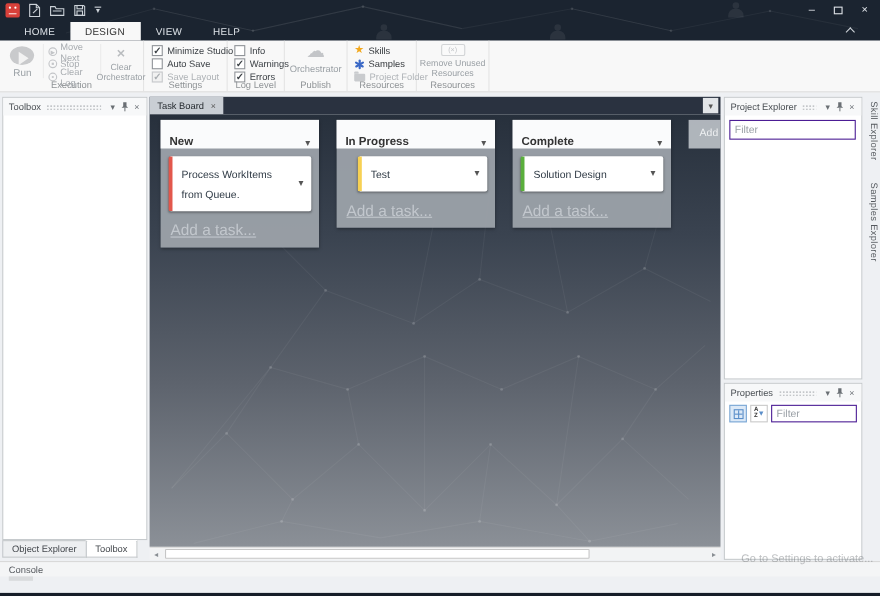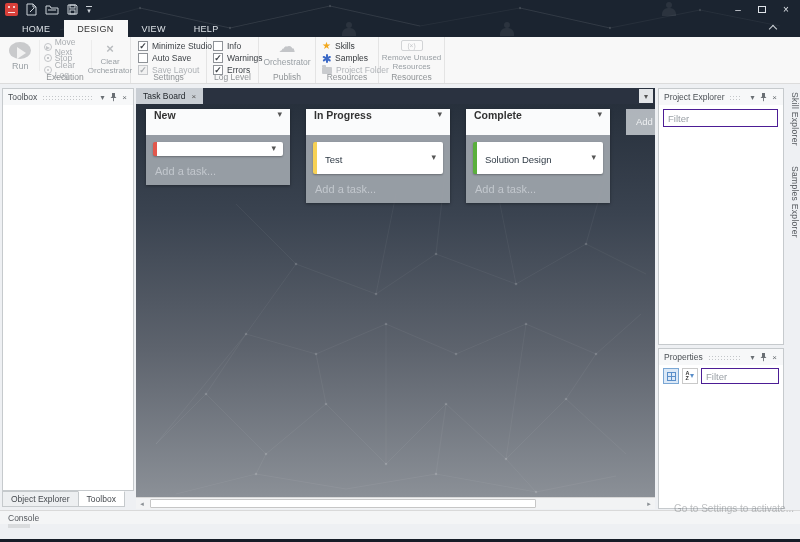--- a/index.html
+++ b/index.html
@@ -124,29 +124,29 @@
              padding:0 7px; gap:6px; }
   .doc-tab .x { font-size:8px; color:#555; }
   .doctab-caret { position:absolute; right:2px; top:1px; width:14px; height:14px; background:#e2e5e8;
                   display:flex; align-items:center; justify-content:center; font-size:8px; color:#555; }
   .canvas { flex:1; position:relative; overflow:hidden;
             background:linear-gradient(180deg,#27303c 0%, #3a4350 28%, #5d636d 62%, #8b9097 100%); }
   .canvas svg.plexus { position:absolute; inset:0; }
 
   .board { position:absolute; inset:0; padding:5px 0 0 10px; display:flex; gap:16px; align-items:flex-start; }
   .col { width:144px; flex:none; background:rgba(154,160,167,.97); box-shadow:0 1px 3px rgba(0,0,0,.35); }
-  .col-hd { height:26px; background:#fafbfc; display:flex; align-items:flex-start; padding:0 8px; }
+  .col-hd { height:26px; background:#fafbfc; display:flex; align-items:flex-end; padding:0 8px; }
   .col-hd .t { flex:1; font-size:10.5px; font-weight:bold; color:#333; }
   .caret { font-size:9px; color:#555; }
   .col-body { padding:7px 7px 6px 7px; }
   .card { position:relative; background:#fff; border-radius:2px; border-left:4px solid #e2574c;
           box-shadow:0 1px 2px rgba(0,0,0,.3); padding:7px 20px 7px 8px; }
   .card .txt { font-size:9.5px; color:#2f3a45; line-height:12px; }
   .card .caret { position:absolute; right:7px; top:50%; margin-top:-6px; }
-  .add-task { font-size:11px; color:#c2c7cd; padding:9px 2px 2px 2px; }
+  .add-task { font-size:14px; color:#c2c7cd; padding:9px 2px 2px 2px;text-decoration:underline; }
   .add-list { width:140px; flex:none; height:26px; line-height:26px; padding:0 10px;
               background:rgba(190,195,201,.9); color:#eef0f2; font-size:9.5px; }
 
   .hscroll { height:12px; background:#f2f3f4; border-top:1px solid #d8d8d8; display:flex; flex:none; }
   .hs-btn { width:12px; display:flex; align-items:center; justify-content:center; font-size:7px; color:#8a8f94; }
   .hs-track { flex:1; position:relative; }
   .hs-thumb { position:absolute; left:2px; top:1px; height:9px; width:78%; background:#fff;
               border:1px solid #c6c6c6; border-radius:1px; }
 
   
@@ -449,33 +449,34 @@
 
       <div class="board">
 
         <div class="col">
           <div class="col-hd">
             <span class="t">New</span>
             <span class="caret">▾</span>
           </div>
           <div class="col-body">
             <div class="card" style="border-left-color: rgb(226, 87, 76);">
+              <span class="txt">Process WorkItems from Queue.</span>
               <span class="caret">▾</span>
             </div>
             <div class="add-task">Add a task...</div>
           </div>
         </div>
 
         <div class="col">
           <div class="col-hd">
             <span class="t">In Progress</span>
             <span class="caret">▾</span>
           </div>
           <div class="col-body">
-            <div class="card" style="border-left-color: rgb(247, 209, 84);">
+            <div class="card" style="border-left-color: rgb(247, 209, 84); margin-left: 12px;">
               <span class="txt">Test</span>
               <span class="caret">▾</span>
             </div>
             <div class="add-task">Add a task...</div>
           </div>
         </div>
 
         <div class="col">
           <div class="col-hd">
             <span class="t">Complete</span>

